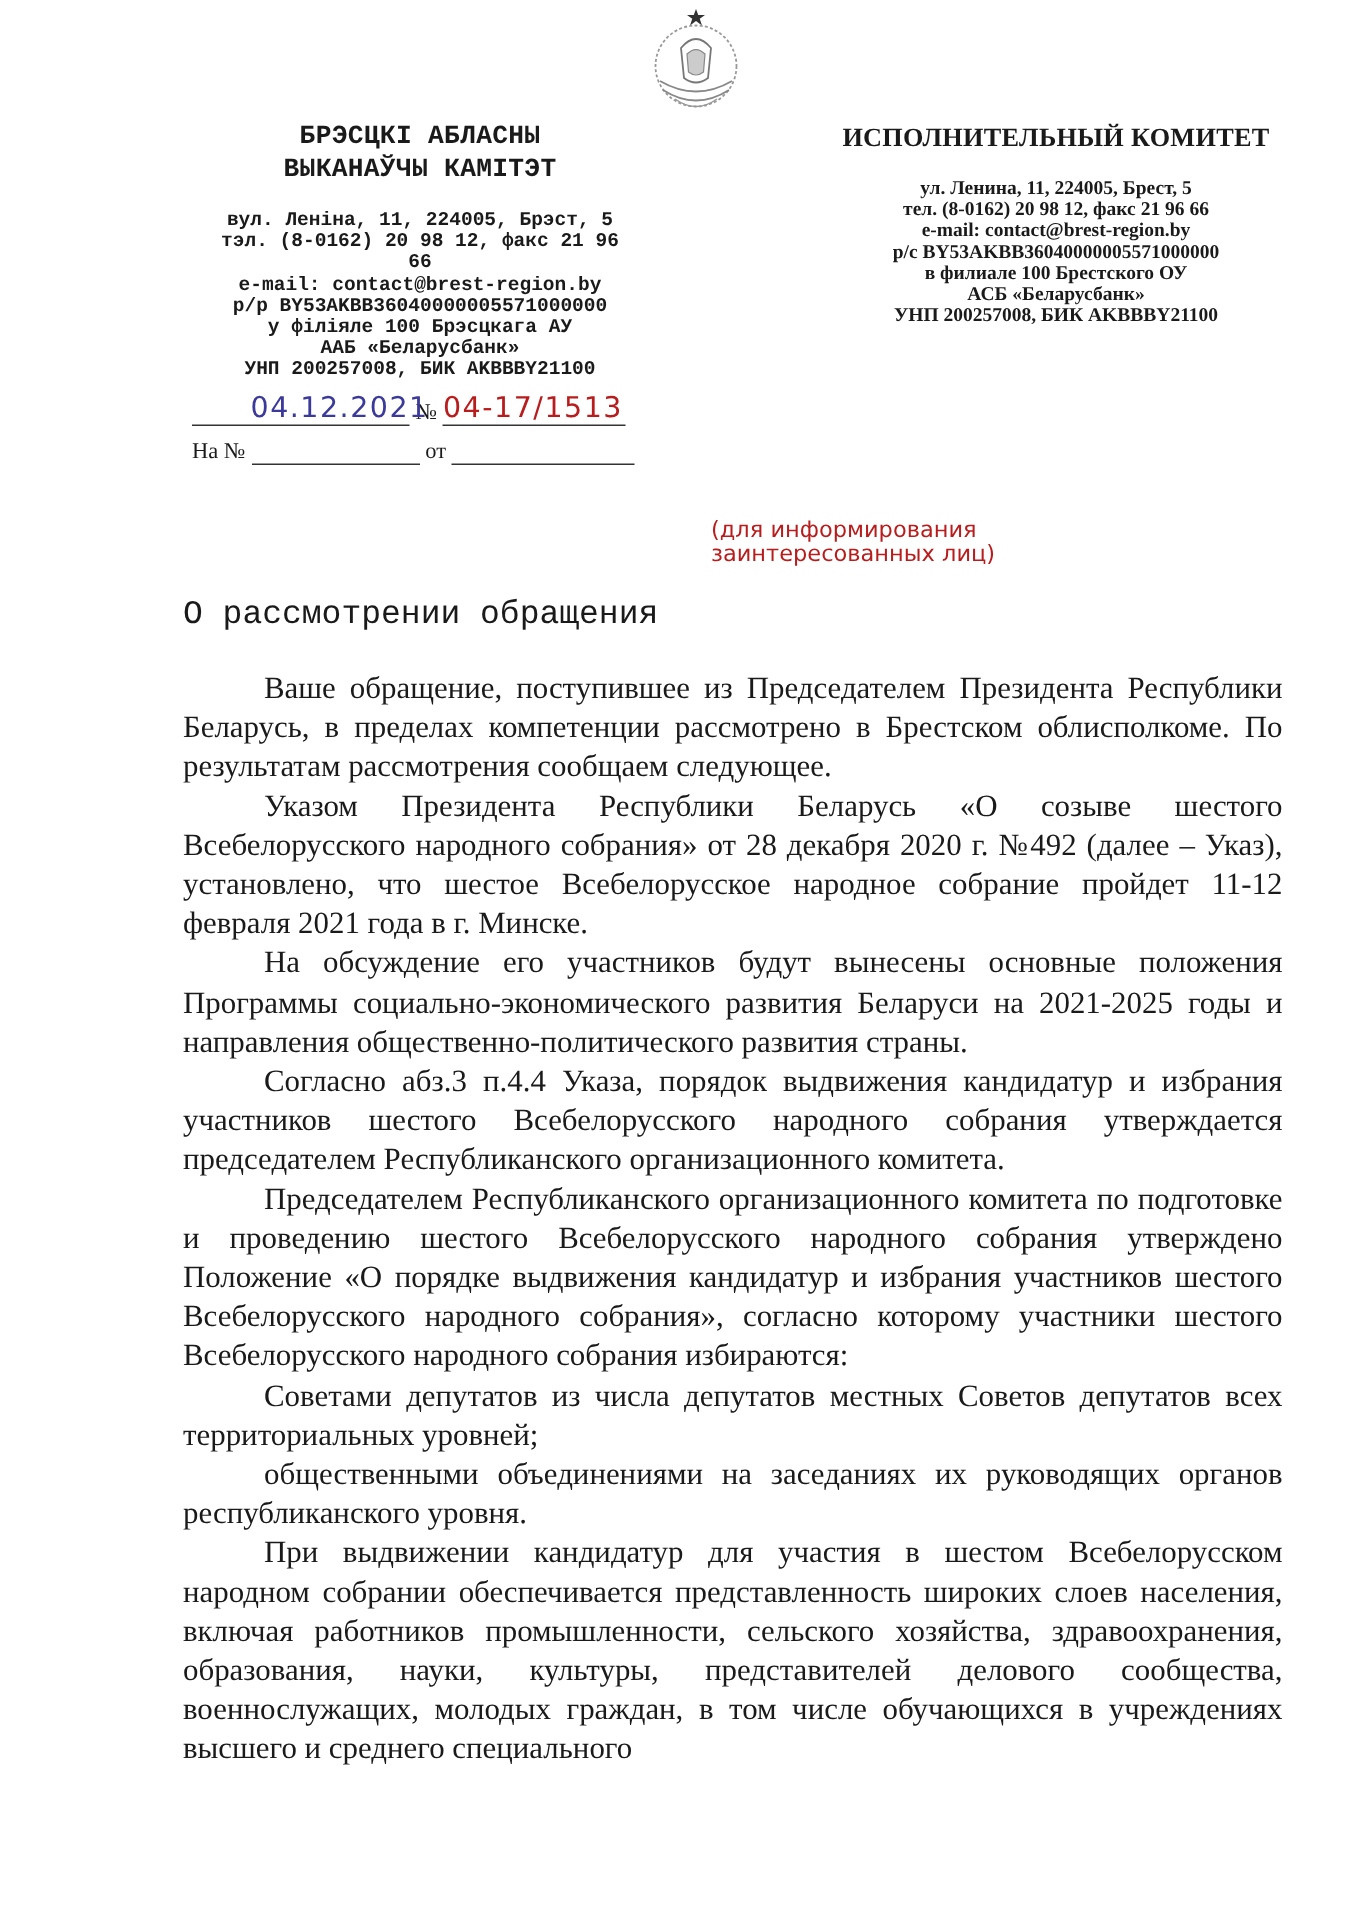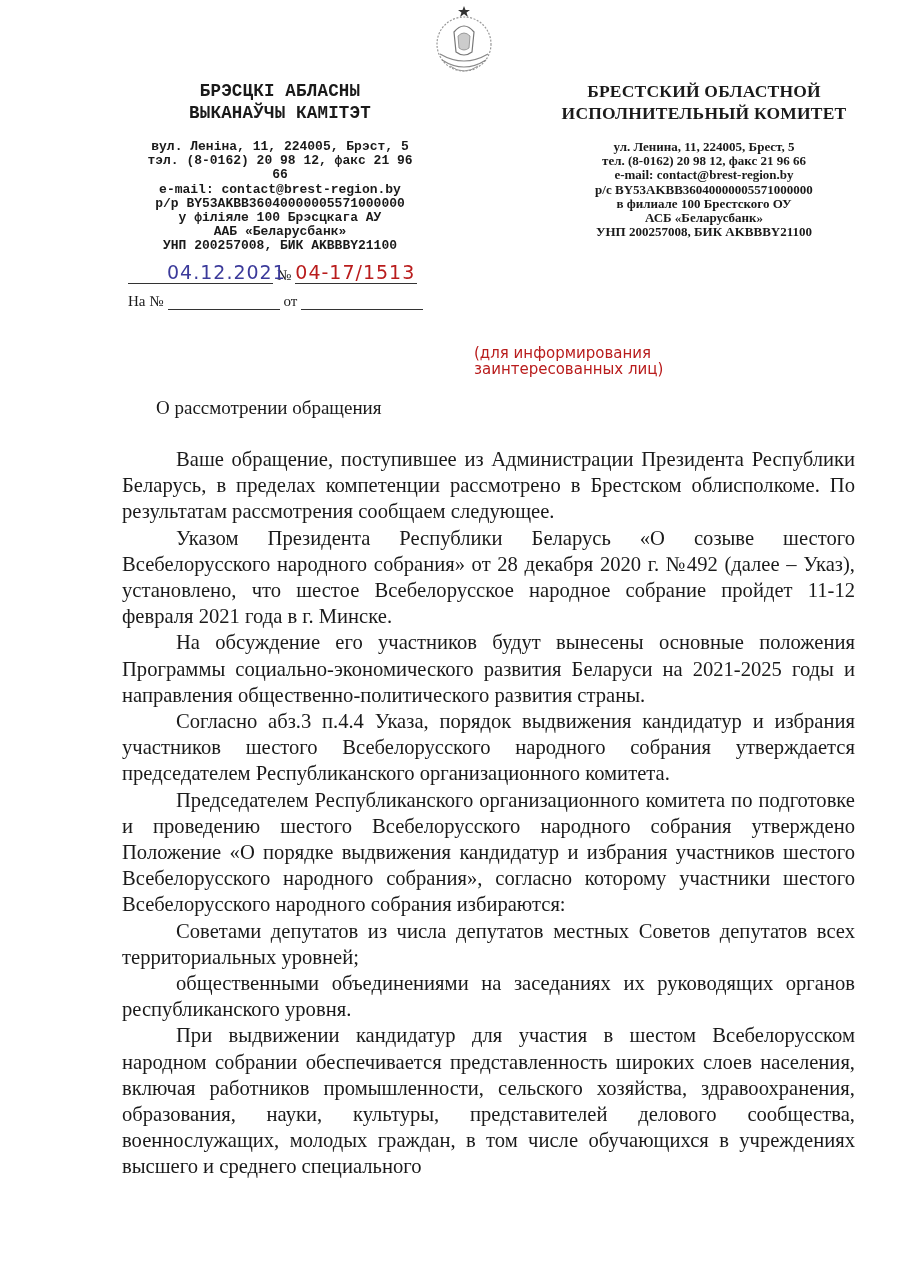--- a/index.html
+++ b/index.html
@@ -9,21 +9,21 @@
     .hdr-left { left: 140px; width: 280px; font-family: Liberation Mono, monospace; }
     .hdr-right { left: 545px; width: 318px; }
     .org-name { font-weight: bold; font-size: 17.5px; line-height: 22px; letter-spacing: 0.2px; }
     .org-details { margin-top: 16px; font-weight: bold; font-size: 13px; line-height: 14.2px; }
     .reg { position: absolute; left: 128px; top: 258px; width: 320px; font-size: 15px; }
     .reg-row { display: flex; align-items: flex-end; height: 26px; }
     .line { border-bottom: 1px solid #333; height: 22px; position: relative; }
     .hand { font-family: "DejaVu Sans", sans-serif; color: #3b3a9a; font-size: 19px; letter-spacing: 1px; position: absolute; bottom: 0px; left: 4px; white-space: nowrap; }
     .lbl { padding: 0 4px; font-size: 15px; line-height: 18px; }
     .addressee { position: absolute; left: 474px; top: 345px; font-family: "DejaVu Sans", sans-serif; font-size: 15px; line-height: 16px; color: #b91c1c; }
-    .subject { position: absolute; left: 122px; top: 397px; font-size: 19px; font-family: Liberation Serif, serif; margin-left: 34px; }
+    .subject { position: absolute; left: 122px; top: 397px; font-size: 22px; font-family: Liberation Mono, monospace; }
     .body-text { position: absolute; left: 122px; top: 446px; width: 733px; font-family: "Liberation Serif", serif; font-size: 20.6px; line-height: 26.2px; text-align: justify; }
     .body-text p { margin: 0; text-indent: 54px; }
   </style>
 </head>
 <body>
 
 <div class="emblem">
   <svg width="64" height="76" viewBox="0 0 64 76">
     <polygon points="32,4 33.5,8 38,8 34.5,10.5 36,15 32,12 28,15 29.5,10.5 26,8 30.5,8" fill="#333"></polygon>
     <circle cx="32" cy="42" r="27" fill="none" stroke="#999" stroke-width="1.2" stroke-dasharray="2,1.5"></circle>
@@ -46,21 +46,20 @@
     <div>e-mail: contact@brest-region.by</div>
     <div>р/р BY53AKBB36040000005571000000</div>
     <div>у філіяле 100 Брэсцкага АУ</div>
     <div>ААБ «Беларусбанк»</div>
     <div>УНП 200257008, БИК AKBBBY21100</div>
   </div>
 </div>
 
 <div class="hdr-col hdr-right">
   <div class="org-name">
-    <div>БРЕСТСКИЙ ОБЛАСТНОЙ</div>
     <div>ИСПОЛНИТЕЛЬНЫЙ КОМИТЕТ</div>
   </div>
   <div class="org-details">
     <div>ул. Ленина, 11, 224005, Брест, 5</div>
     <div>тел. (8-0162) 20 98 12, факс 21 96 66</div>
     <div>e-mail: contact@brest-region.by</div>
     <div>р/с BY53AKBB36040000005571000000</div>
     <div>в филиале 100 Брестского ОУ</div>
     <div>АСБ «Беларусбанк»</div>
     <div>УНП 200257008, БИК AKBBBY21100</div>
@@ -90,21 +89,21 @@
 </div>
 
 <div class="addressee">
   <div>(для информирования</div>
   <div>заинтересованных лиц)</div>
 </div>
 
 <div class="subject">О рассмотрении обращения</div>
 
 <div class="body-text">
-  <p>Ваше обращение, поступившее из Администрации Президента Республики Беларусь, в пределах компетенции рассмотрено в Брестском облисполкоме. По результатам рассмотрения сообщаем следующее.</p>
+  <p>Ваше обращение, поступившее из Председателем Президента Республики Беларусь, в пределах компетенции рассмотрено в Брестском облисполкоме. По результатам рассмотрения сообщаем следующее.</p>
   <p>Указом Президента Республики Беларусь «О созыве шестого Всебелорусского народного собрания» от 28 декабря 2020 г. №492 (далее – Указ), установлено, что шестое Всебелорусское народное собрание пройдет 11-12 февраля 2021 года в г. Минске.</p>
   <p>На обсуждение его участников будут вынесены основные положения Программы социально-экономического развития Беларуси на 2021-2025 годы и направления общественно-политического развития страны.</p>
   <p>Согласно абз.3 п.4.4 Указа, порядок выдвижения кандидатур и избрания участников шестого Всебелорусского народного собрания утверждается председателем Республиканского организационного комитета.</p>
   <p>Председателем Республиканского организационного комитета по подготовке и проведению шестого Всебелорусского народного собрания утверждено Положение «О порядке выдвижения кандидатур и избрания участников шестого Всебелорусского народного собрания», согласно которому участники шестого Всебелорусского народного собрания избираются:</p>
   <p>Советами депутатов из числа депутатов местных Советов депутатов всех территориальных уровней;</p>
   <p>общественными объединениями на заседаниях их руководящих органов республиканского уровня.</p>
   <p>При выдвижении кандидатур для участия в шестом Всебелорусском народном собрании обеспечивается представленность широких слоев населения, включая работников промышленности, сельского хозяйства, здравоохранения, образования, науки, культуры, представителей делового сообщества, военнослужащих, молодых граждан, в том числе обучающихся в учреждениях высшего и среднего специального</p>
 </div>
 
 </body></html>

